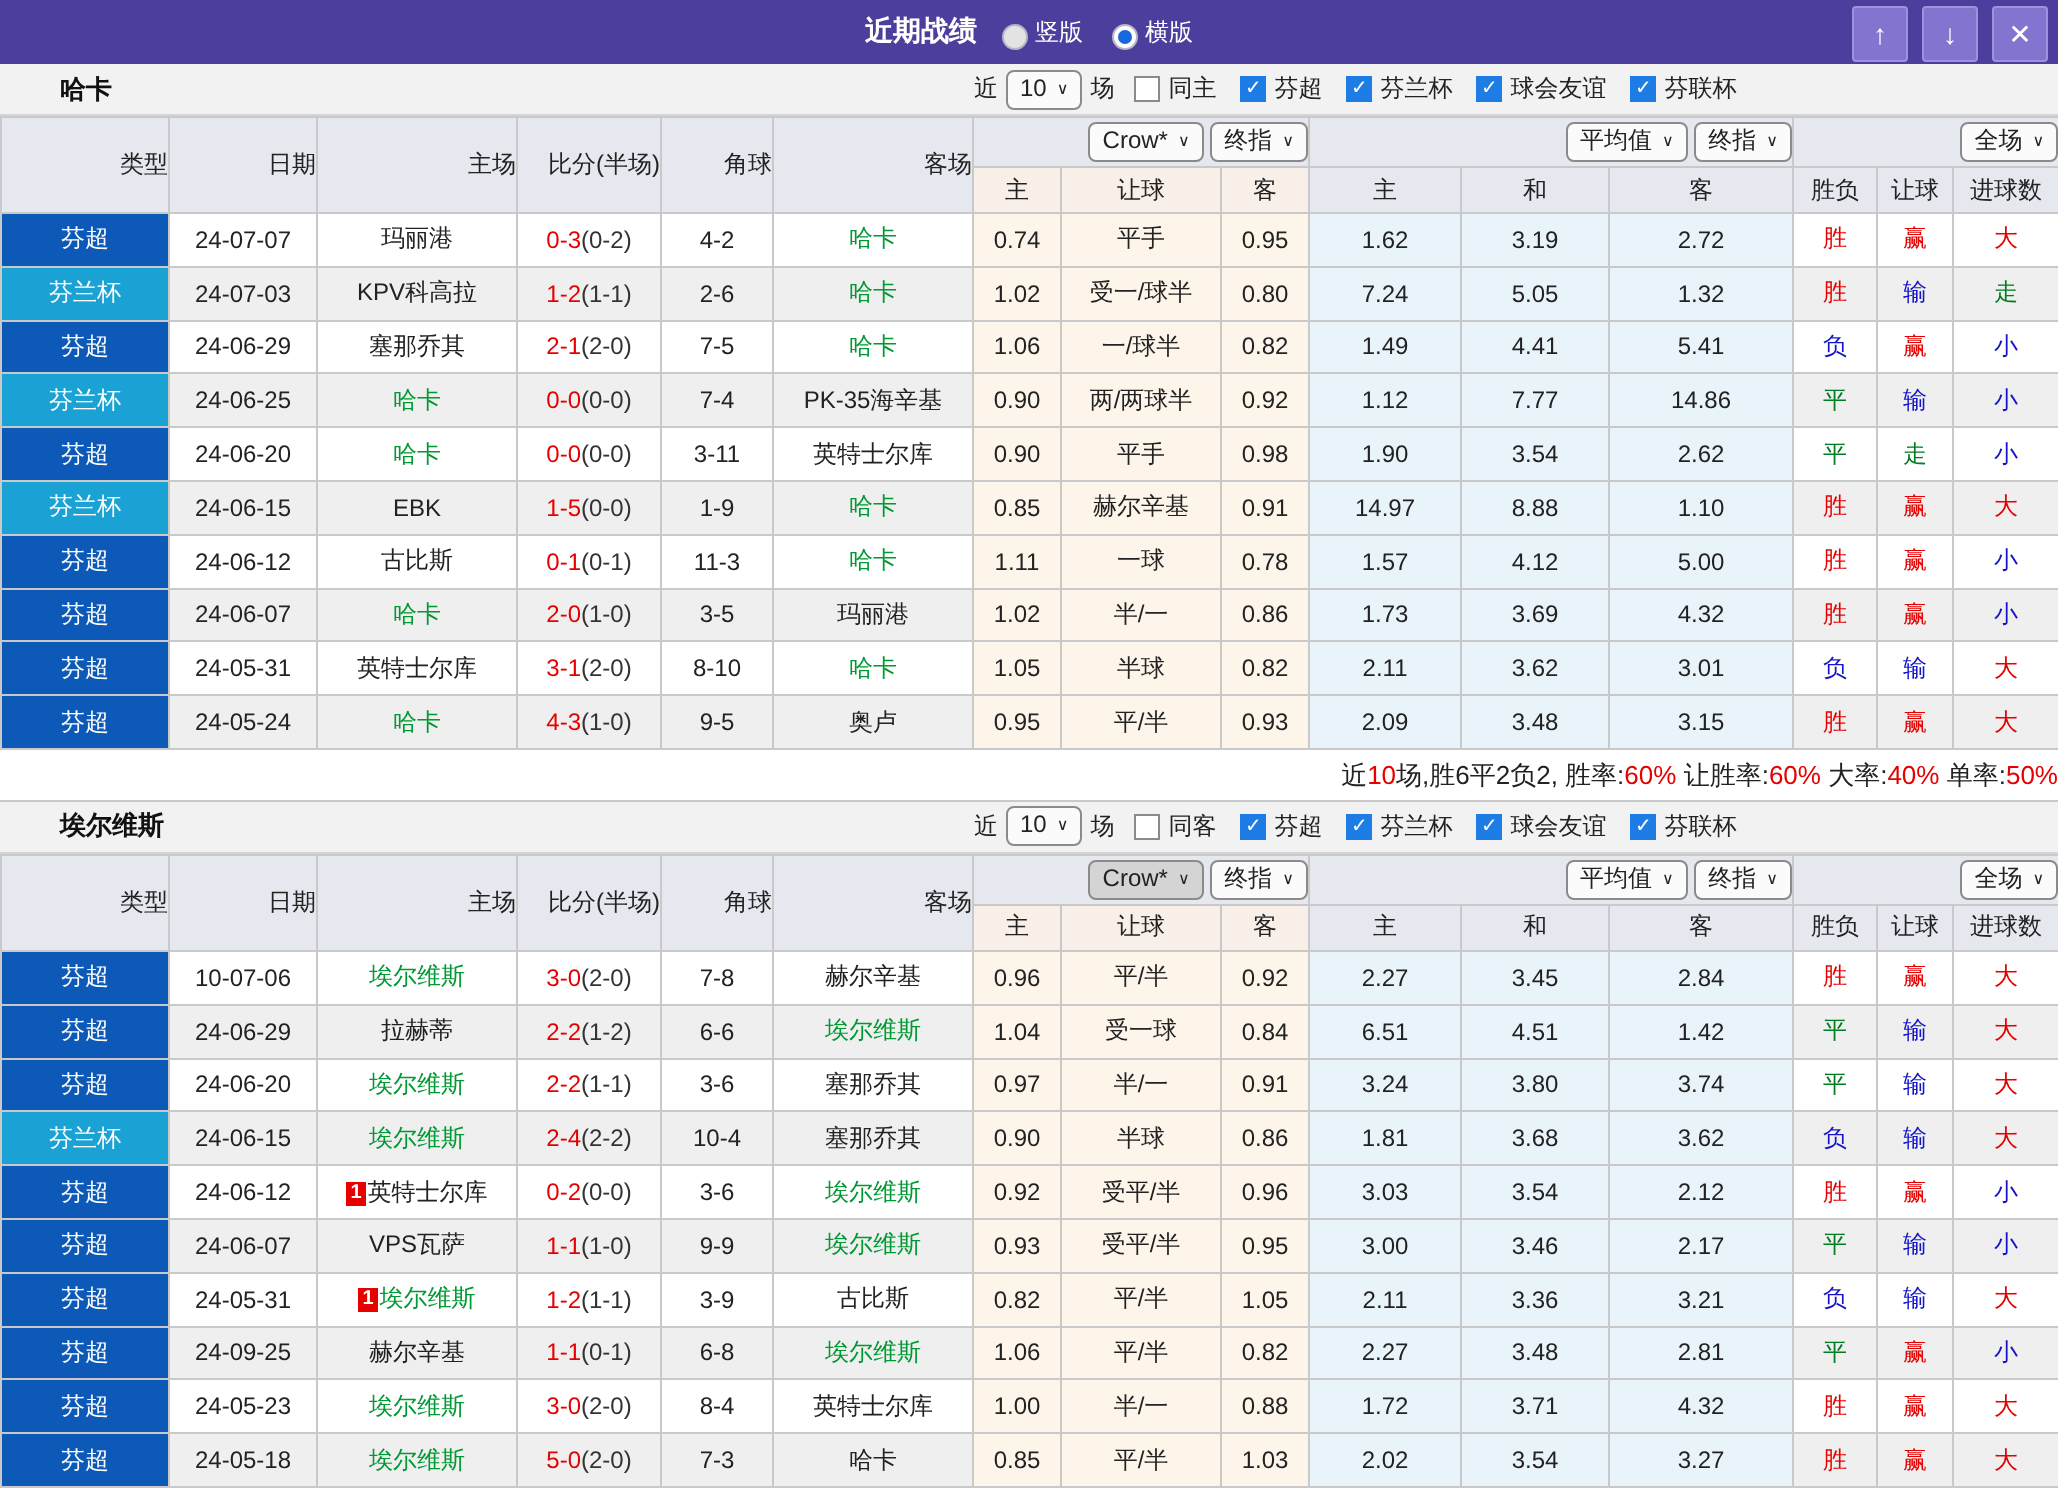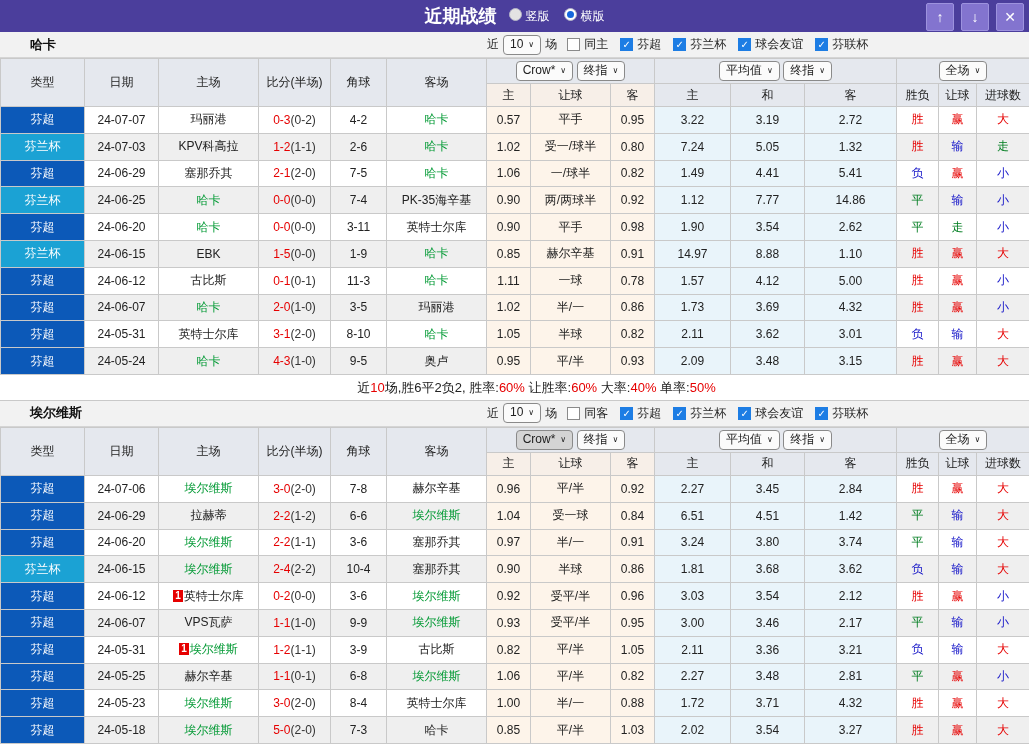--- a/index.html
+++ b/index.html
@@ -6,23 +6,23 @@
   body{
     width:1029px;height:744px;overflow:hidden;
     font-family:"Liberation Sans","DejaVu Sans",sans-serif;
     font-size:12px;color:#222;background:#fff;
   }
   
   .titlebar{
     box-sizing:border-box;height:32px;background:#4b3e9c;
     display:flex;align-items:center;justify-content:center;position:relative;color:#fff;
   }
-  .title{font-size:18px;font-weight:bold;margin-right:12px;}
+  .title{font-size:14px;font-weight:bold;margin-right:12px;}
   .radio-group{display:flex;align-items:center;gap:14px;}
-  .radio{display:flex;align-items:flex-start;gap:4px;cursor:pointer;}
+  .radio{display:flex;align-items:flex-end;gap:4px;cursor:pointer;}
   .rdot{width:13px;height:13px;border-radius:50%;background:#e3e3e3;border:1px solid #b5b5c8;box-sizing:border-box;position:relative;}
   .rdot.sel{background:#fff;}
   .rdot.sel::after{content:"";position:absolute;left:2px;top:2px;width:7px;height:7px;border-radius:50%;background:#1668dc;}
   .winbtns{position:absolute;right:5px;top:3px;display:flex;gap:7px;}
   .wbtn{
     width:26px;height:26px;background:#8374cf;border:1px solid #9d92de;border-radius:2px;
     color:#fff;font-weight:bold;font-size:14px;display:flex;align-items:center;justify-content:center;cursor:pointer;
   }
   
   .sec-head{
@@ -36,38 +36,38 @@
     background:#fbfbfb;padding:1px 6px 2px;line-height:15px;cursor:pointer;vertical-align:middle;
   }
   .sel-pill.gray{background:#d4d4d4;}
   .chev{font-size:8px;color:#222;}
   .cbx{width:13px;height:13px;border:1px solid #8a8a8a;background:#fff;display:inline-flex;box-sizing:border-box;margin-left:6px;cursor:pointer;}
   .cbx.on{background:#1d7de4;border-color:#1d7de4;color:#fff;align-items:center;justify-content:center;font-size:10px;font-weight:bold;margin-left:8px;}
   
   table{border-collapse:collapse;table-layout:fixed;width:1029px;}
   th,td{border:1px solid #c9c9c9;text-align:center;padding:0;overflow:hidden;white-space:nowrap;}
   thead th{background:#e5e8ee;font-weight:normal;color:#222;}
-  tr.h1 th{height:24px;}
+  tr.h1 th{height:24px;text-align:right;}
   tr.h2 th{height:22px;}
   th.sub.p{background:#f7efe8;}
   tbody td{height:25.8px;background:#fff;}
   tbody tr:nth-child(even) td{background:#efefef;}
   tbody td.odds{background:#fdf4ea !important;}
   tbody td.avg{background:#e9f4fa !important;}
   td.league{background:#0c59b8 !important;color:#fff;}
   td.league.cup{background:#1ba2d4 !important;}
   .hl{color:#009933;}
   .cr{color:#e60000;}
   .cg{color:#007d20;}
   .cb{color:#1414c8;}
   .half{color:#333;}
   .rank1{display:inline-block;background:#e60000;color:#fff;font-size:10px;line-height:12px;padding:0 2px;margin-right:1px;font-weight:bold;vertical-align:1px;}
   
   .summary{
-    box-sizing:border-box;height:26px;line-height:25px;text-align:center;background:#fff;
+    box-sizing:border-box;height:26px;line-height:25px;text-align:right;background:#fff;
     border-bottom:1px solid #c9c9c9;font-size:13px;color:#222;padding-left:44px;
   }
 </style>
 </head>
 <body>
 
 <div class="titlebar">
   <span class="title">近期战绩</span>
   <span class="radio-group">
     <span class="radio">
@@ -174,24 +174,24 @@
     </tr>
   </thead>
   <tbody id="tbody-0">
       <tr>
         <td class="league">芬超</td>
         <td>24-07-07</td>
         <td><span>玛丽港</span></td>
         <td><span class="cr">0-3</span><span class="half">(0-2)</span></td>
         <td>4-2</td>
         <td><span class="hl">哈卡</span></td>
-        <td class="odds">0.57</td>
+        <td class="odds">0.74</td>
         <td class="odds">平手</td>
         <td class="odds">0.95</td>
-        <td class="avg">3.22</td>
+        <td class="avg">1.62</td>
         <td class="avg">3.19</td>
         <td class="avg">2.72</td>
         <td class="cr">胜</td>
         <td class="cr">赢</td>
         <td class="cr">大</td>
       </tr>
       <tr>
         <td class="league cup">芬兰杯</td>
         <td>24-07-03</td>
         <td><span>KPV科高拉</span></td>
@@ -434,21 +434,21 @@
       <th class="sub">和</th>
       <th class="sub">客</th>
       <th class="sub">胜负</th>
       <th class="sub">让球</th>
       <th class="sub">进球数</th>
     </tr>
   </thead>
   <tbody id="tbody-1">
       <tr>
         <td class="league">芬超</td>
-        <td>24-07-06</td>
+        <td>10-07-06</td>
         <td><span class="hl">埃尔维斯</span></td>
         <td><span class="cr">3-0</span><span class="half">(2-0)</span></td>
         <td>7-8</td>
         <td><span>赫尔辛基</span></td>
         <td class="odds">0.96</td>
         <td class="odds">平/半</td>
         <td class="odds">0.92</td>
         <td class="avg">2.27</td>
         <td class="avg">3.45</td>
         <td class="avg">2.84</td>
@@ -553,21 +553,21 @@
         <td class="odds">1.05</td>
         <td class="avg">2.11</td>
         <td class="avg">3.36</td>
         <td class="avg">3.21</td>
         <td class="cb">负</td>
         <td class="cb">输</td>
         <td class="cr">大</td>
       </tr>
       <tr>
         <td class="league">芬超</td>
-        <td>24-05-25</td>
+        <td>24-09-25</td>
         <td><span>赫尔辛基</span></td>
         <td><span class="cr">1-1</span><span class="half">(0-1)</span></td>
         <td>6-8</td>
         <td><span class="hl">埃尔维斯</span></td>
         <td class="odds">1.06</td>
         <td class="odds">平/半</td>
         <td class="odds">0.82</td>
         <td class="avg">2.27</td>
         <td class="avg">3.48</td>
         <td class="avg">2.81</td>

